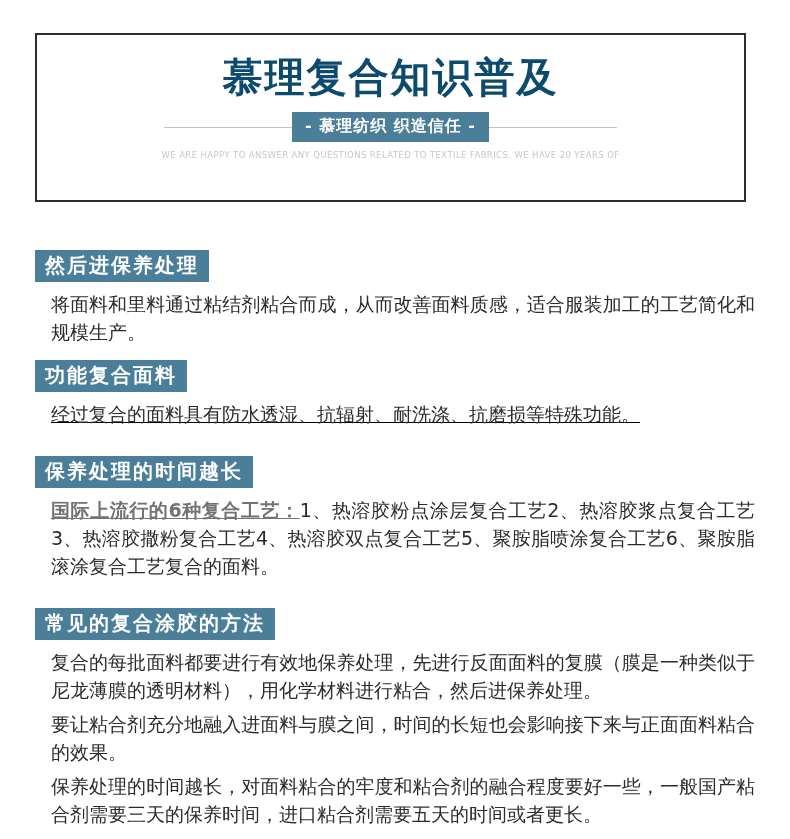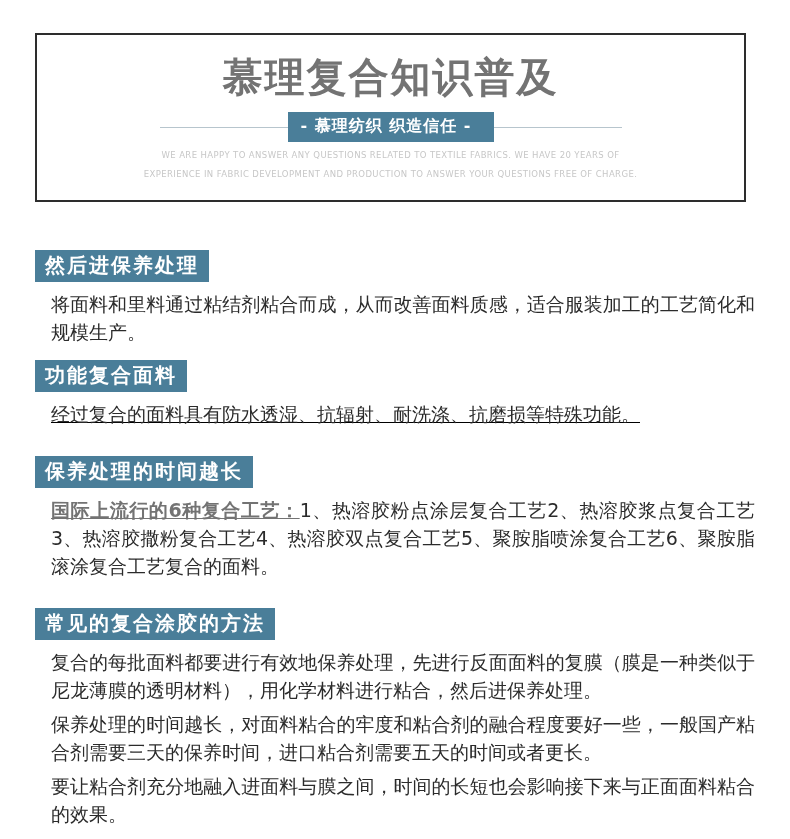--- a/index.html
+++ b/index.html
@@ -27,40 +27,40 @@
     background: #ffffff;
     text-align: center;
   }
   .hero-title {
     margin-top: 20px;
     font-family: "Liberation Serif", "DejaVu Serif", serif;
     font-size: 40px;
     line-height: 46px;
     font-weight: 700;
     letter-spacing: 2px;
-    color: #737373;
+    color: #0c4a6e;
   }
   .brand-row {
     margin-top: 11px;
     display: flex;
     align-items: center;
     justify-content: center;
   }
   .brand-line {
     width: 128px;
     height: 1px;
     background: #b7c5cd;
   }
   .brand-badge {
     background: #4a7e99;
     color: #ffffff;
     font-size: 16px;
     font-weight: 700;
     letter-spacing: 1px;
-    padding: 4px 22px 5px 13px;
+    padding: 4px 13px 5px 13px;
     white-space: nowrap;
   }
   .tagline {
     margin-top: 4px;
     font-size: 8.5px;
     line-height: 19px;
     letter-spacing: 0.4px;
     color: #c7c7c7;
   }
 
@@ -100,21 +100,20 @@
 
   <div class="hero">
     <div class="hero-title">慕理复合知识普及</div>
     <div class="brand-row">
       <div class="brand-line"></div>
       <div class="brand-badge">- 慕理纺织 织造信任 -</div>
       <div class="brand-line"></div>
     </div>
     <div class="tagline">
       <div>WE ARE HAPPY TO ANSWER ANY QUESTIONS RELATED TO TEXTILE FABRICS. WE HAVE 20 YEARS OF</div>
-      <div>EXPERIENCE IN FABRIC DEVELOPMENT AND PRODUCTION TO ANSWER YOUR QUESTIONS FREE OF CHARGE.</div>
     </div>
   </div>
 
   <div class="main">
 
     <div class="section s1">
       <div class="section-heading">然后进保养处理</div>
       <p>将面料和里料通过粘结剂粘合而成，从而改善面料质感，适合服装加工的工艺简化和规模生产。</p>
     </div>
 
@@ -124,19 +123,19 @@
     </div>
 
     <div class="section">
       <div class="section-heading">保养处理的时间越长</div>
       <p><span class="lead">国际上流行的6种复合工艺：</span><span>1、热溶胶粉点涂层复合工艺2、热溶胶浆点复合工艺3、热溶胶撒粉复合工艺4、热溶胶双点复合工艺5、聚胺脂喷涂复合工艺6、聚胺脂滚涂复合工艺复合的面料。</span></p>
     </div>
 
     <div class="section">
       <div class="section-heading">常见的复合涂胶的方法</div>
       <p>复合的每批面料都要进行有效地保养处理，先进行反面面料的复膜（膜是一种类似于尼龙薄膜的透明材料），用化学材料进行粘合，然后进保养处理。</p>
+      <p>要让粘合剂充分地融入进面料与膜之间，时间的长短也会影响接下来与正面面料粘合的效果。</p>
       <p>保养处理的时间越长，对面料粘合的牢度和粘合剂的融合程度要好一些，一般国产粘合剂需要三天的保养时间，进口粘合剂需要五天的时间或者更长。</p>
-      <p>要让粘合剂充分地融入进面料与膜之间，时间的长短也会影响接下来与正面面料粘合的效果。</p>
     </div>
 
   </div>
 
 </div>
 
 </body></html>

